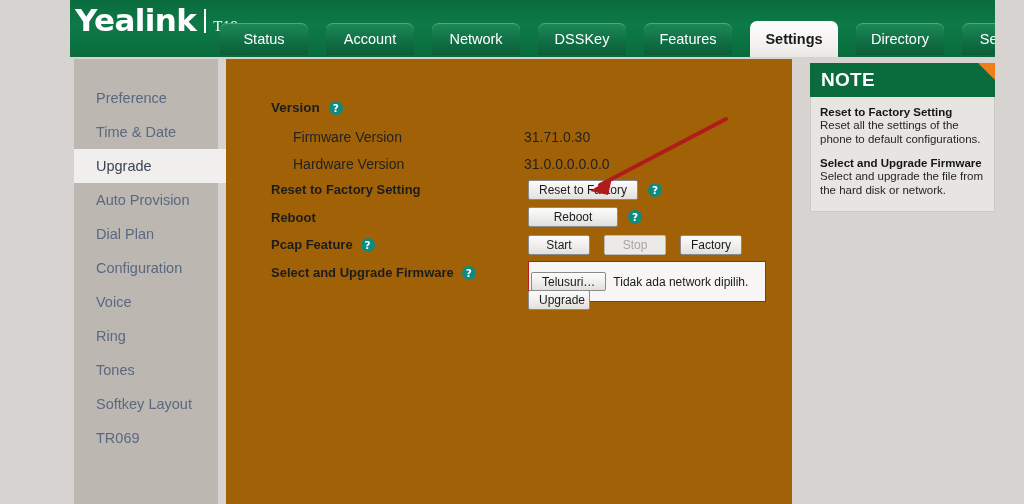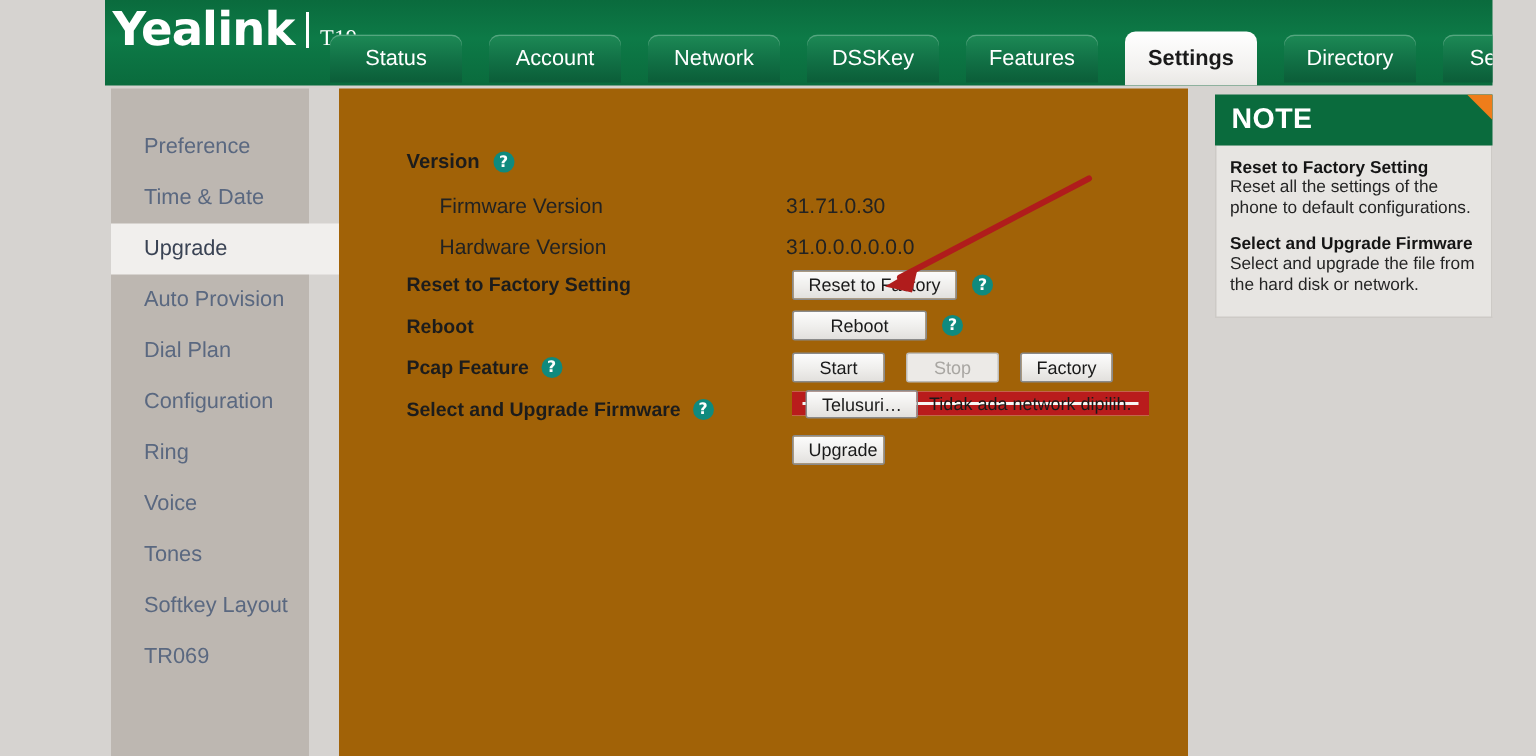--- a/index.html
+++ b/index.html
@@ -92,21 +92,21 @@
     font-weight: bold;
     height: 36px;
     box-shadow: none;
   }
 
   
   #sidebar {
     position: absolute;
     left: 74px;
     top: 59px;
-    width: 132px;
+    width: 144px;
     bottom: 0;
     background: #bdb7b1;
   }
   .side-item {
     height: 34px;
     display: flex;
     align-items: center;
     padding-left: 22px;
     font-size: 14.5px;
     color: #5a6880;
@@ -210,23 +210,23 @@
     color: #a8a6a2;
     border-color: #bdbbb7;
     background: #eceae7;
     cursor: default;
   }
 
   
   .file-field {
     display: flex;
     align-items: center;
-    border: 7px solid #b91c1c;
+    border: 1px solid #b91c1c;
     background: #f7f6f4;
-    height: 16px;
+    height: 41px;
     width: 238px;
     padding: 0 2px;
   }
   .file-field .btn { height: 19px; }
   .file-field .fname {
     font-size: 12px;
     color: #1a1a1a;
     padding-left: 7px;
     white-space: nowrap;
   }
@@ -315,22 +315,22 @@
     </div>
   </div>
 
   <div id="sidebar">
     <div class="side-item" style="margin-top:22px">Preference</div>
     <div class="side-item">Time &amp; Date</div>
     <div class="side-item active">Upgrade</div>
     <div class="side-item">Auto Provision</div>
     <div class="side-item">Dial Plan</div>
     <div class="side-item">Configuration</div>
+    <div class="side-item">Voice</div>
     <div class="side-item">Ring</div>
-    <div class="side-item">Voice</div>
     <div class="side-item">Tones</div>
     <div class="side-item">Softkey Layout</div>
     <div class="side-item">TR069</div>
   </div>
 
   <div id="content">
 
     <div class="section-head">
       <span>Version</span>
       <span class="help">?</span>

